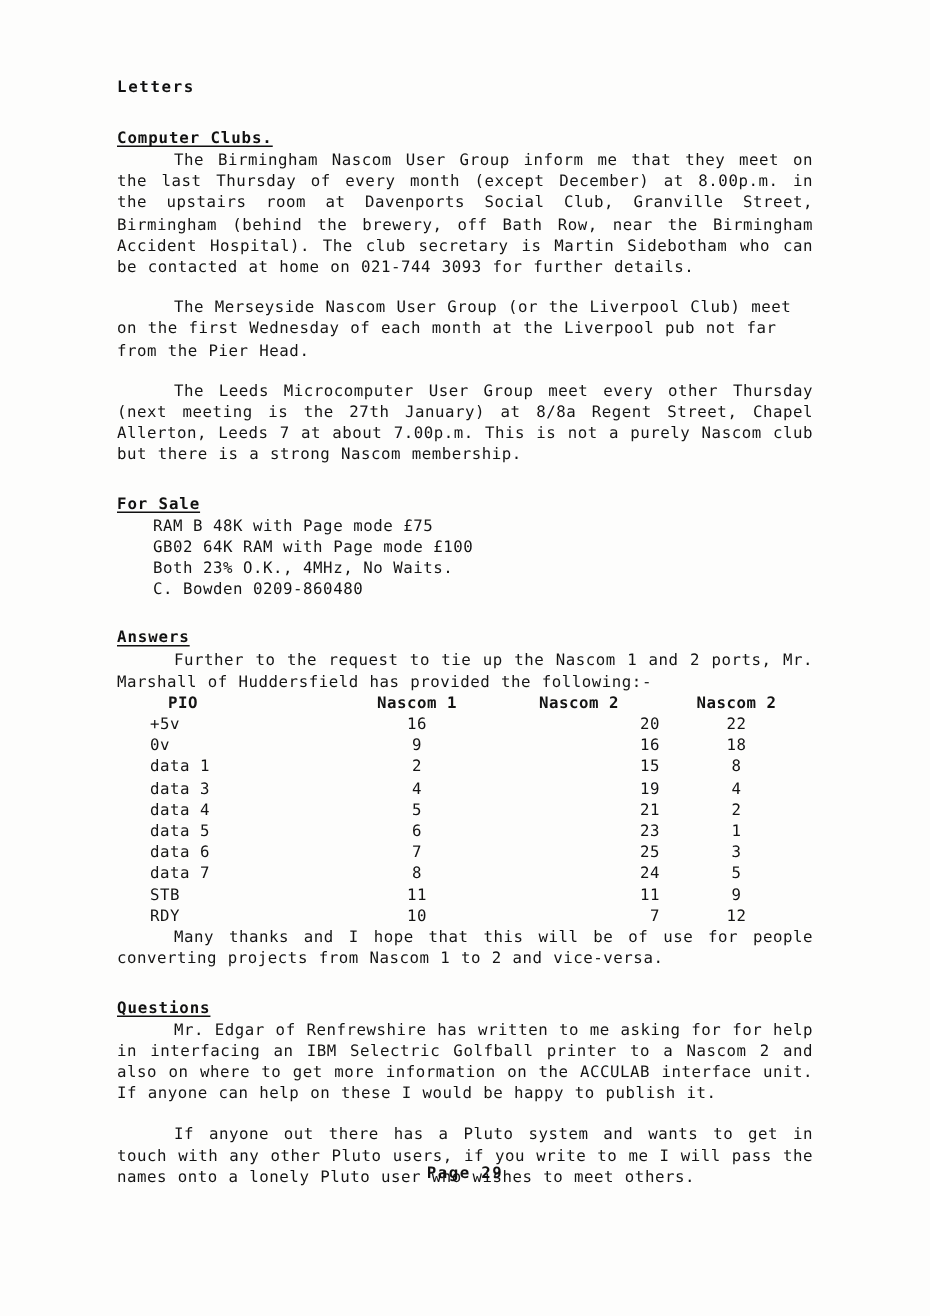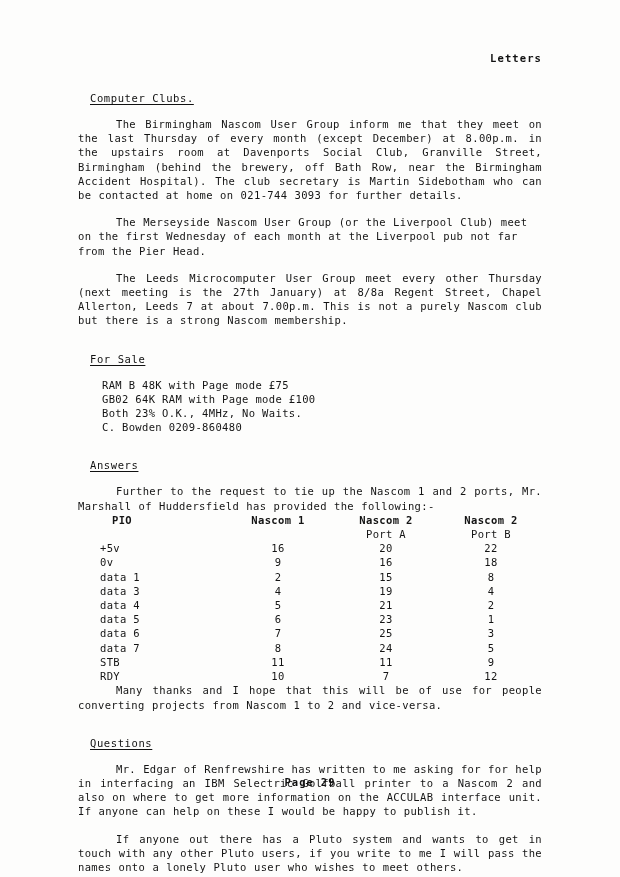--- a/index.html
+++ b/index.html
@@ -22,34 +22,34 @@
     height: 877px;
     background: #fdfdfc;
   }
   .content {
     position: absolute;
     left: 78px;
     top: 52px;
     width: 464px;
   }
   .doc-title {
-    text-align: right;
+    text-align: left;
     font-size: 10.5px;
     letter-spacing: 1.1px;
     margin: 0 0 16px 0;
     font-weight: 700;
     color: #111;
   }
   .heading {
     font-size: 10.5px;
-    font-weight: 400;
+    font-weight: 700;
     letter-spacing: 0.6px;
     text-decoration: underline;
     text-underline-offset: 2px;
-    margin: 12px;
+    margin: 0;
     color: #111;
     display: inline-block;
   }
   .heading-line { margin: 0 0 1px 0; }
   .para {
     font-size: 10.5px;
     line-height: 14.2px;
     letter-spacing: 0.35px;
     margin: 0;
     color: #141414;
@@ -82,21 +82,21 @@
   }
   table.pio td, table.pio th {
     padding: 0;
     line-height: 14.2px;
     font-weight: normal;
     vertical-align: top;
   }
   table.pio th { font-weight: 700; }
   .col-label { width: 112px; text-align: left; padding-left: 22px !important; }
   .col-n1 { width: 108px; text-align: center; }
-  .col-pa { width: 108px; text-align: center; }
+  .col-pa { width: 108px; text-align: right; }
   .col-pb { width: 102px; text-align: center; }
   .hdr-row td, .hdr-row th { text-align: center; font-weight: 700; }
   .hdr-row .col-label { text-align: left; padding-left: 34px !important; }
   .subhdr td { text-align: center; font-weight: 700; }
 
   .footer {
     position: absolute;
     left: 0;
     top: 776px;
     width: 620px;
@@ -150,26 +150,20 @@
     <p class="para indent">Further to the request to tie up the Nascom 1 and 2 ports, Mr. Marshall of Huddersfield has provided the following:-</p>
 
     <table class="pio">
       <tbody>
         <tr class="hdr-row">
           <th class="col-label">PIO</th>
           <th class="col-n1">Nascom 1</th>
           <th class="col-pa">Nascom 2</th>
           <th class="col-pb">Nascom 2</th>
         </tr>
-        <tr class="subhdr">
-          <td class="col-label"></td>
-          <td class="col-n1"></td>
-          <td class="col-pa">Port A</td>
-          <td class="col-pb">Port B</td>
-        </tr>
 
         <tr>
           <td class="col-label">+5v</td>
           <td class="col-n1">16</td>
           <td class="col-pa">20</td>
           <td class="col-pb">22</td>
         </tr>
         <tr>
           <td class="col-label">0v</td>
           <td class="col-n1">9</td>

